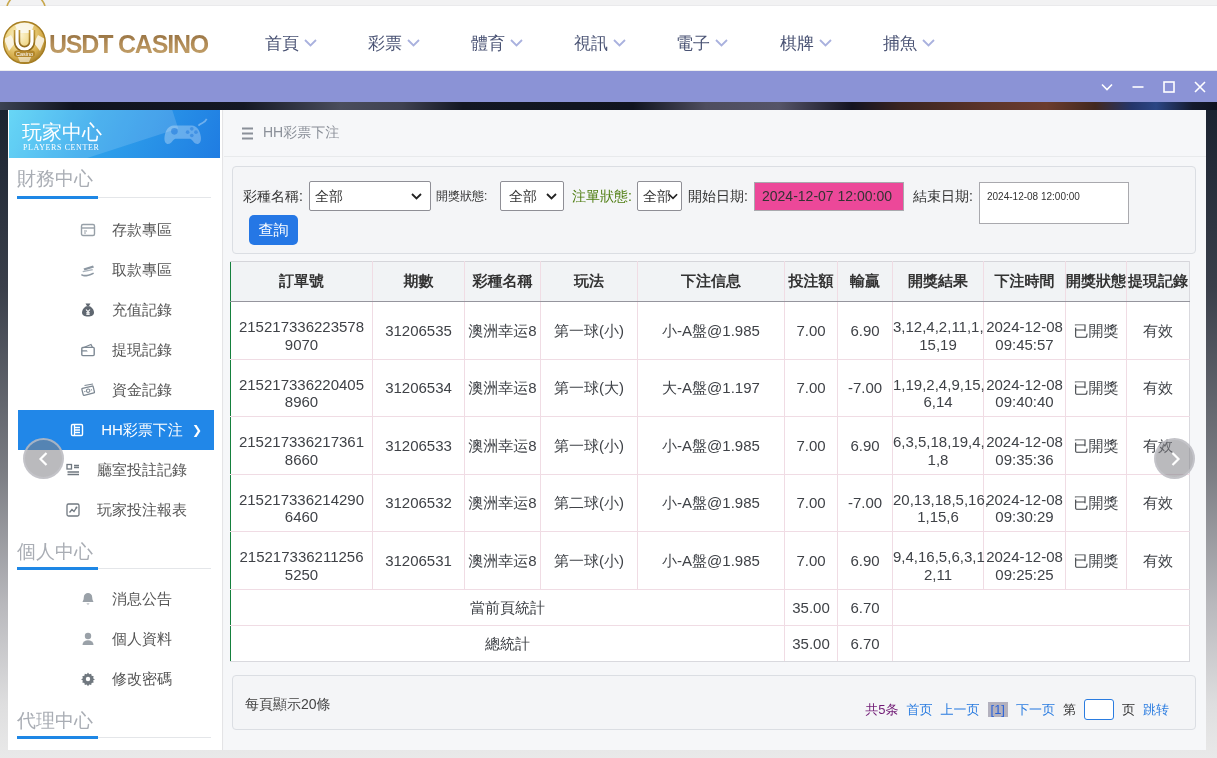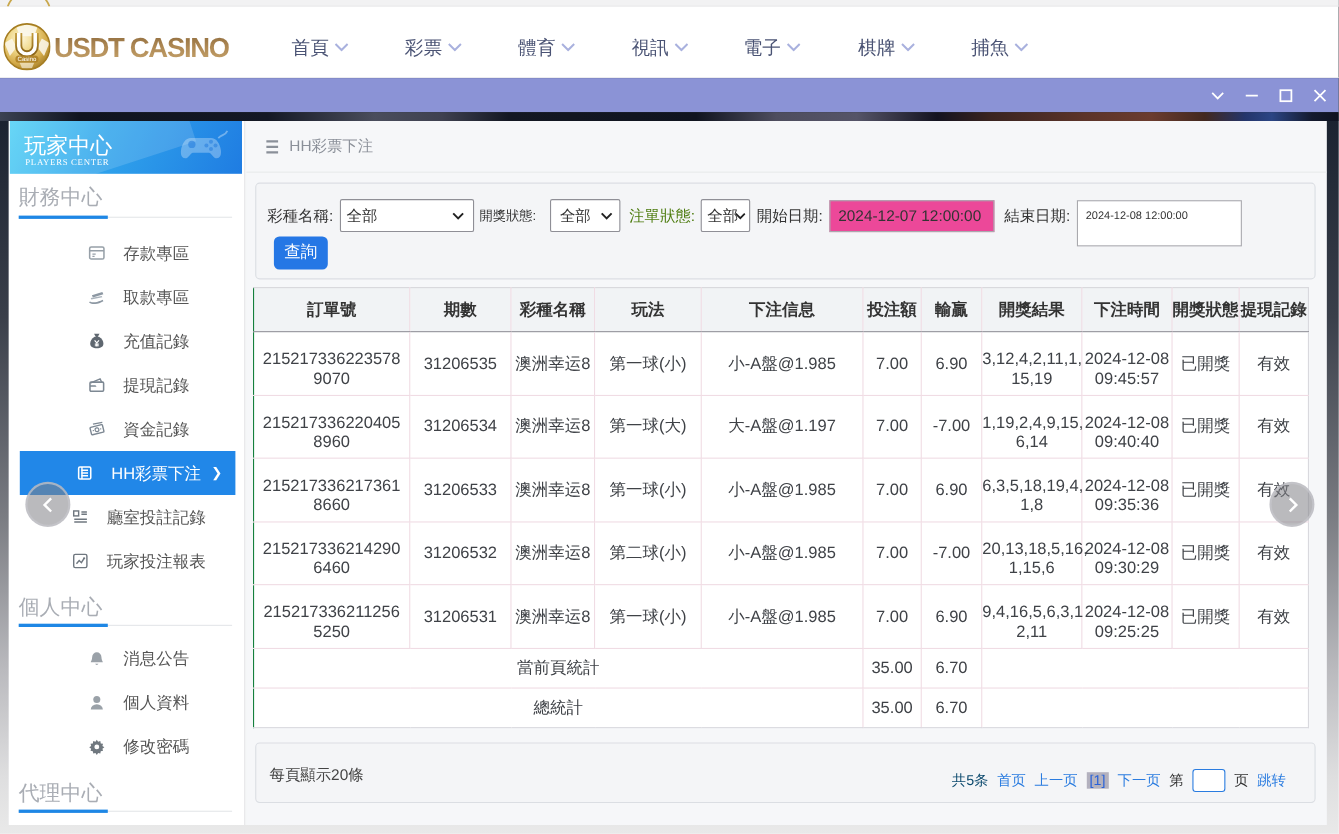--- a/index.html
+++ b/index.html
@@ -377,21 +377,21 @@
             <td>35.00</td>
             <td>6.70</td>
             <td colspan="4"></td>
           </tr>
     </tbody>
       </table>
 
     <div id="foot">
       <div class="lft">每頁顯示20條</div>
       <div id="pag">
-        <span style="color:#0c4a6e">共5条</span>
+        <span style="color:#701a75">共5条</span>
         <a>首页</a>
           <a>上一页</a>
           <span class="cur">[1]</span>
           <a>下一页</a>
         <span style="color:#333">第</span>
           <input style="">
           <span style="color:#333">页</span>
           <a>跳转</a>
       </div>
     </div>

